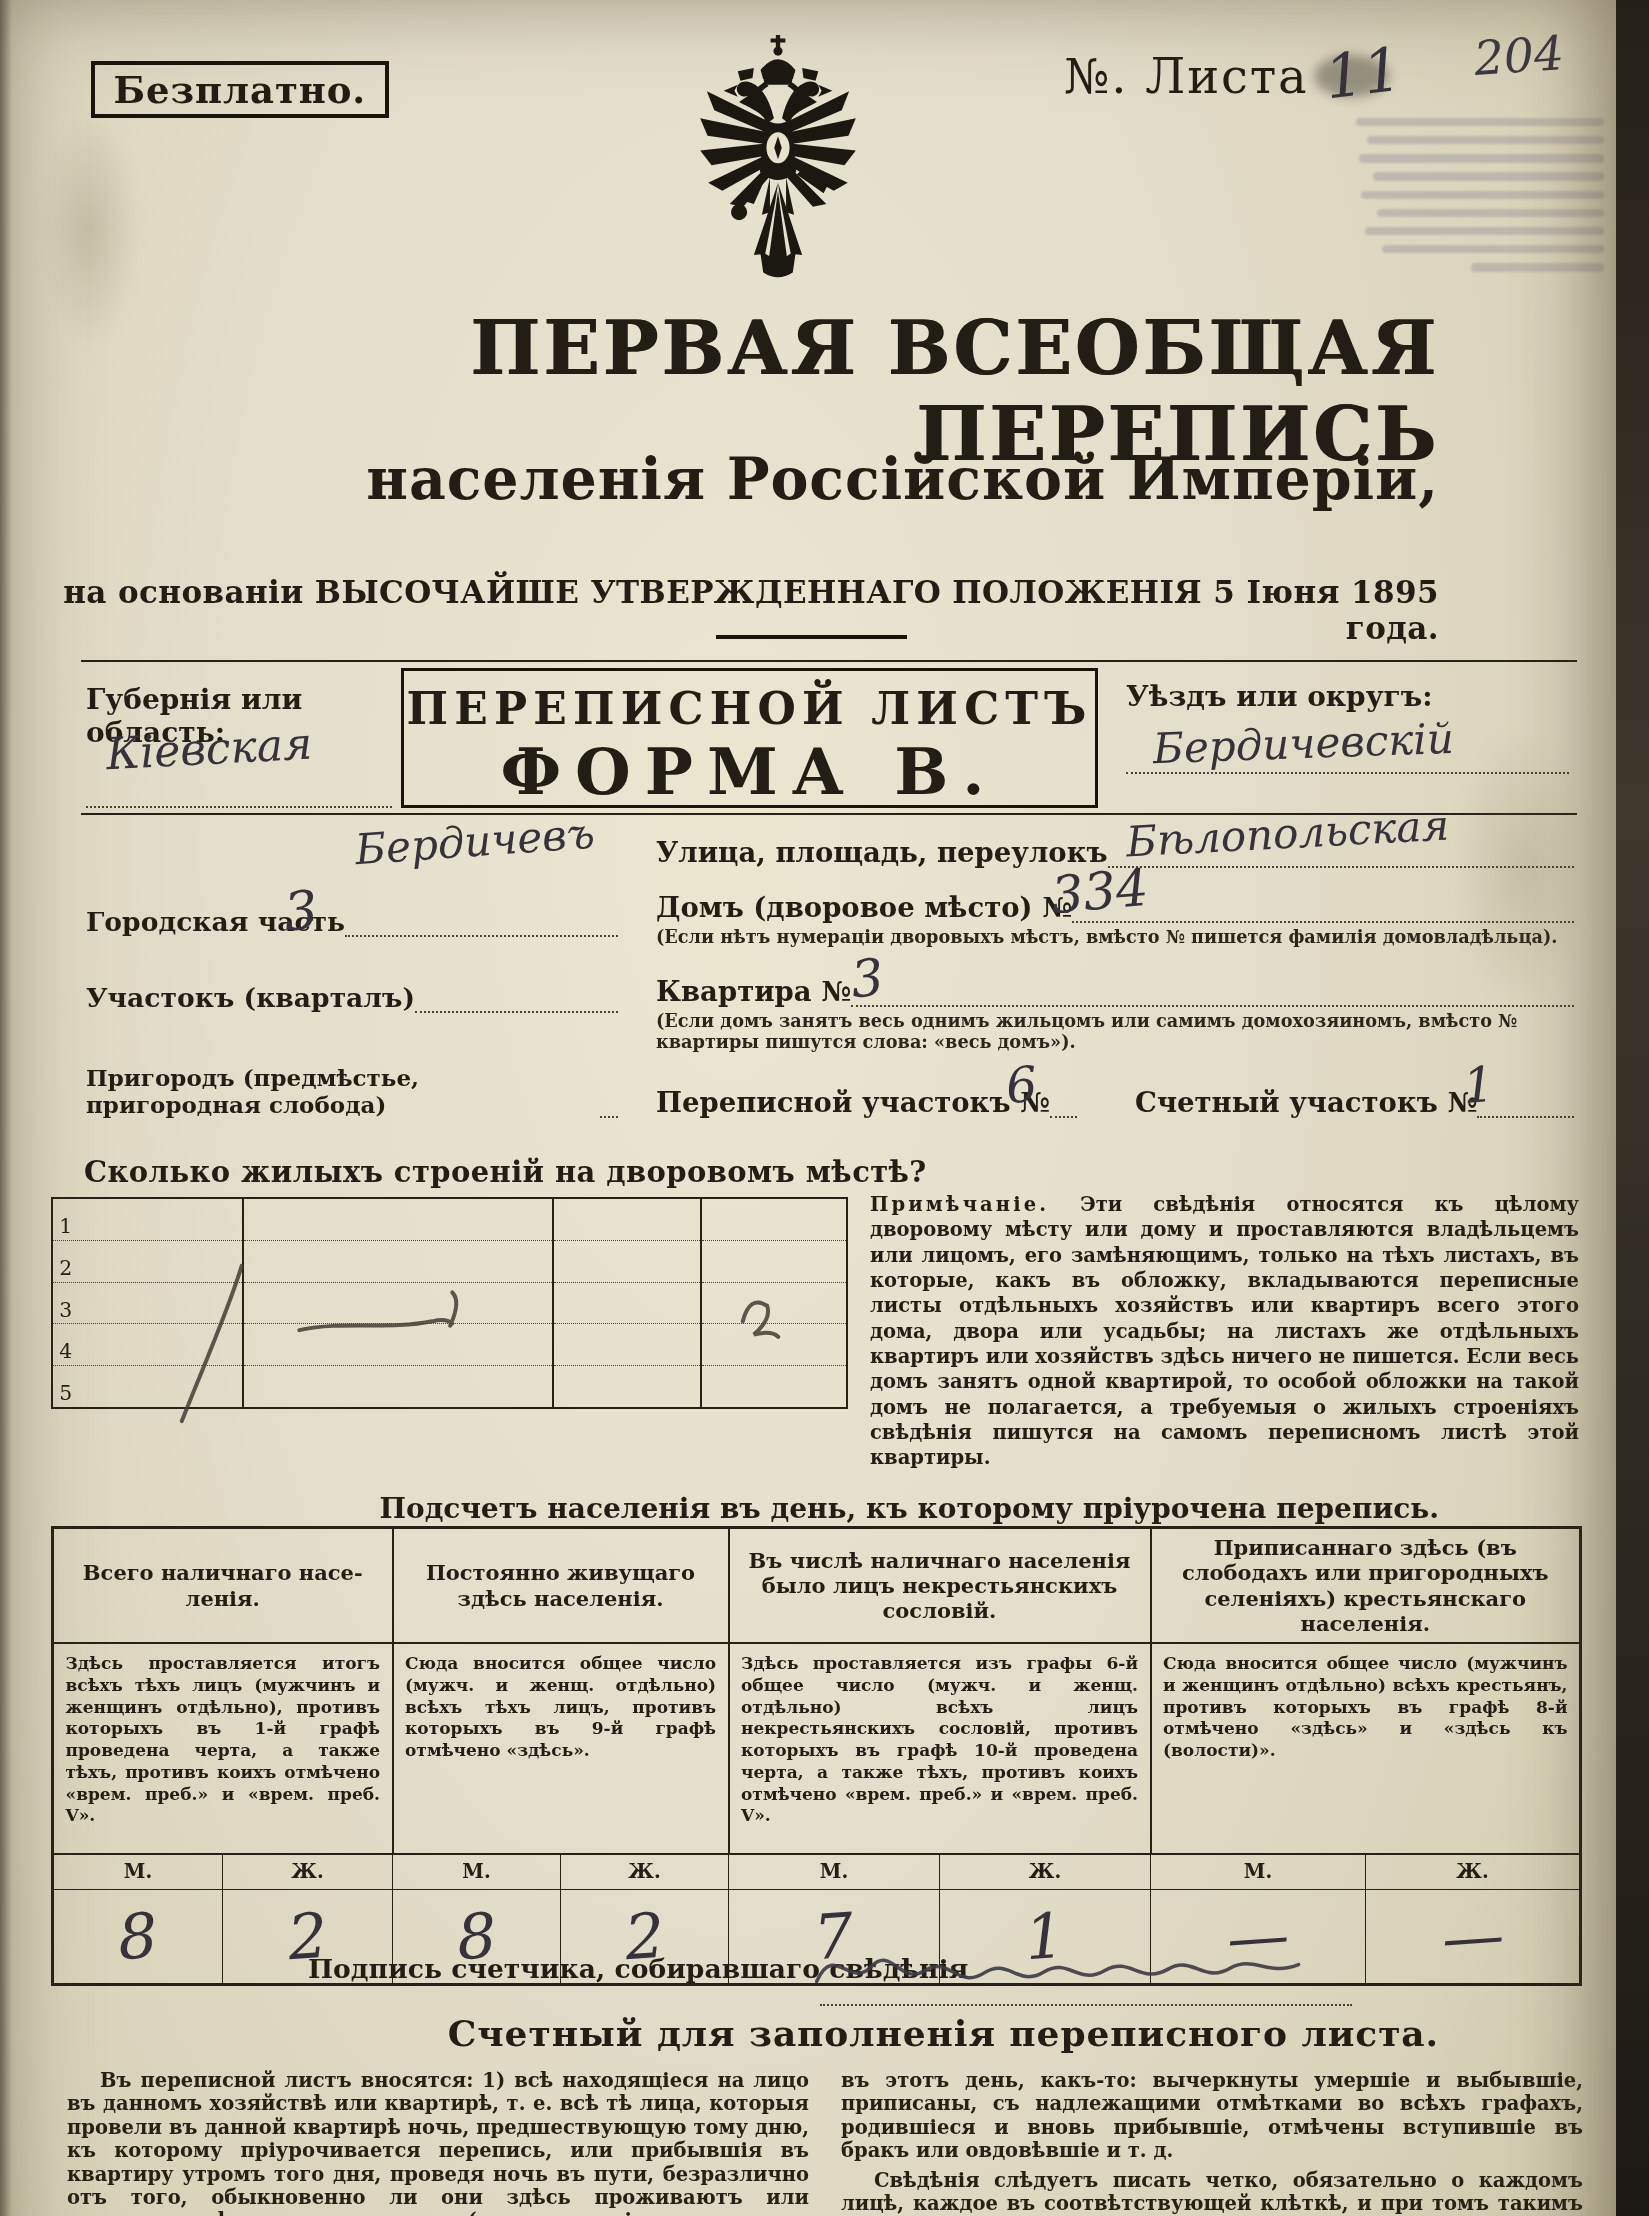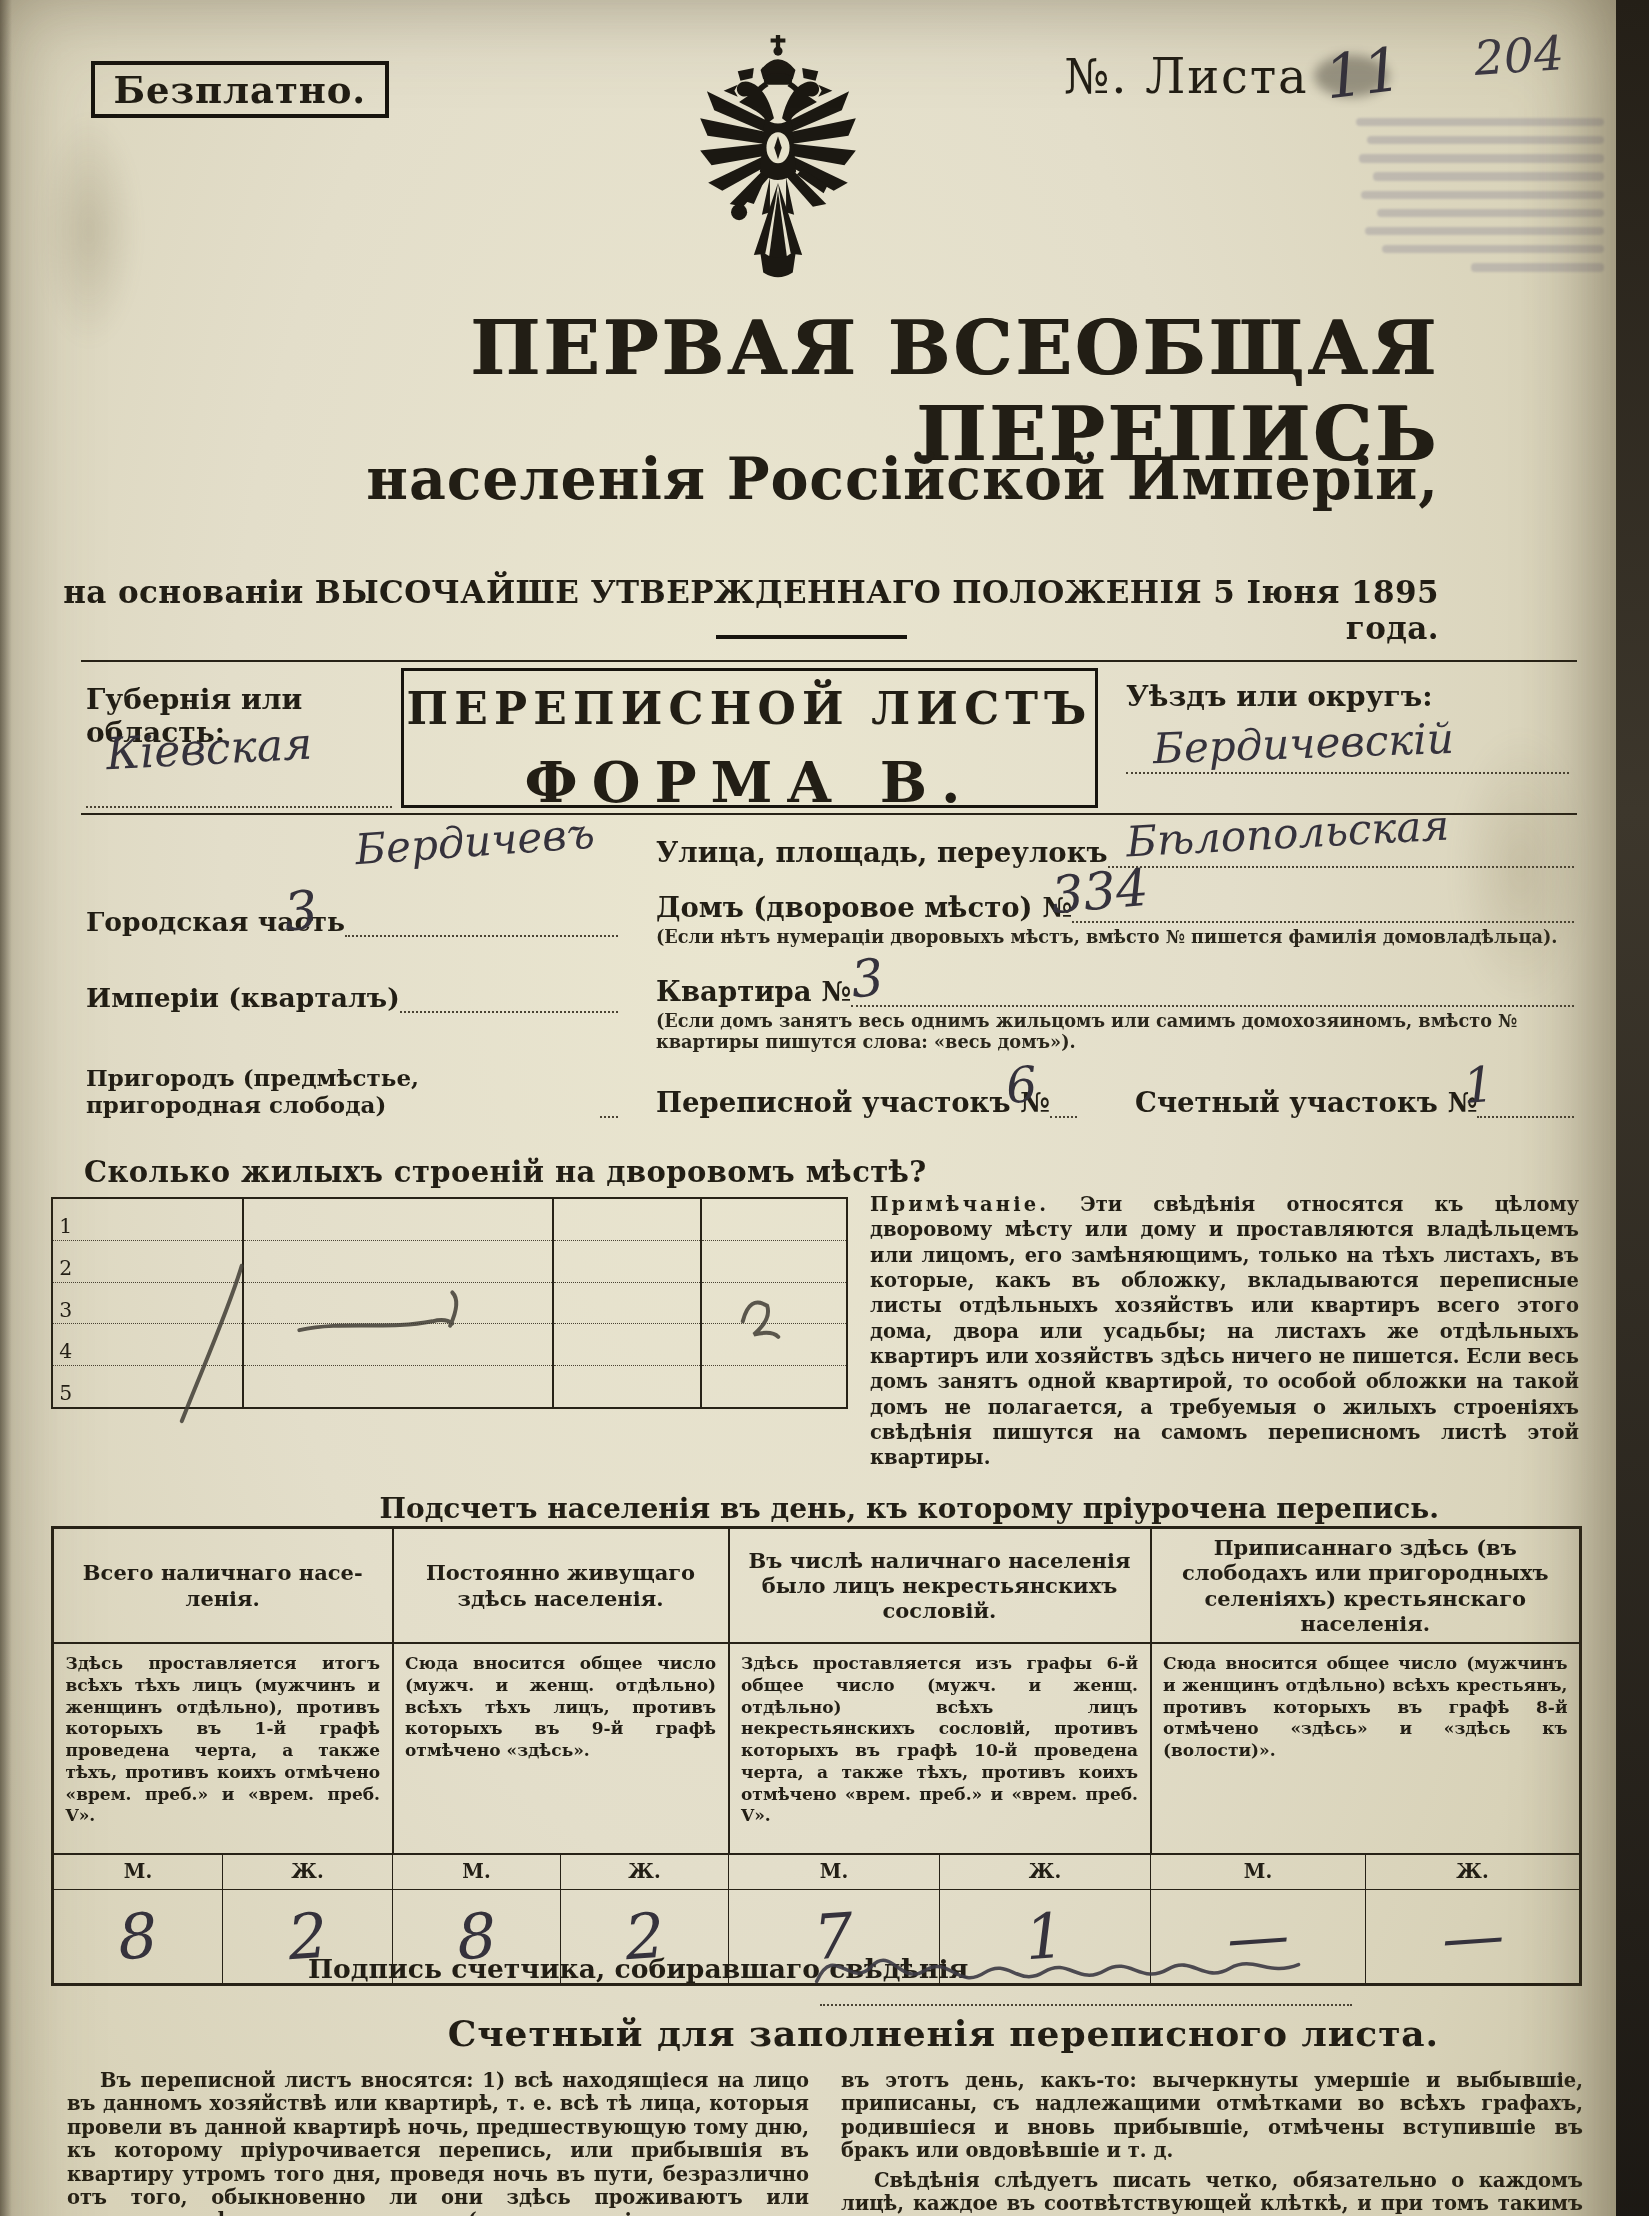--- a/index.html
+++ b/index.html
@@ -42,21 +42,21 @@
   .main-title{top:305px;font-size:74px;font-weight:bold;letter-spacing:3.1px;text-shadow:1.1px 0 0 currentColor}
   .subtitle{top:445px;font-size:57px;font-weight:bold;letter-spacing:0.9px}
   .basis{top:574px;font-size:31px;font-weight:bold;letter-spacing:0.4px}
   .basis-bar{left:716px;top:635px;width:191px;height:3.5px;background:#17140e}
   .hrule{left:81px;width:1496px;height:2.2px;background:#272217}
   
   .gub{left:86px;top:683px;width:310px}
   .gub .lab,.uez .lab{font-size:28px;font-weight:bold}
   .formbox{left:401px;top:668px;width:697px;height:140px;border:3.5px solid #17140e;text-align:center;box-sizing:border-box;padding-top:12.4px}
   .formbox .l1{font-size:44px;font-weight:bold;letter-spacing:6.2px}
-  .formbox .l2{font-size:56px;font-weight:bold;letter-spacing:14px;margin-top:15px}
+  .formbox .l2{font-size:64px;font-weight:bold;letter-spacing:14px;margin-top:0}
   .uez{left:1126px;top:680px;width:450px}
   
   .bq-title{left:84px;top:1155px;font-size:29px;font-weight:bold;letter-spacing:0.4px}
   table{border-collapse:collapse}
   .btable{left:51px;top:1197px;width:796px}
   .btable table{width:796px;border:2.7px solid #272217;table-layout:fixed}
   .btable th{border:2.2px solid #272217;font-size:15.5px;font-weight:bold;line-height:1.15;padding:4.4px 3.5px;height:57px;vertical-align:middle}
   .btable td{border-left:2.2px solid #272217;border-right:2.2px solid #272217;border-bottom:1.8px dotted #4a4334;height:39px;font-size:20.4px;vertical-align:bottom;padding:0 0 1.8px 6.2px}
   .btable tr:last-child td{border-bottom:none}
   .btmarks{left:51px;top:1197px;width:796px;height:273px;pointer-events:none}
@@ -184,21 +184,21 @@
 
   <div class="abs hand" style="left:355px;top:817px;font-size:42px;transform:rotate(-4deg)">Бердичевъ</div>
 
   <div class="abs frow" style="left:86px;top:906px;width:532px;font-size:26.6px">
     <span class="b">Городская часть</span>
     <span class="leader"></span>
   </div>
   <div class="abs hand" style="left:284px;top:880px;font-size:53px;transform:rotate(-6deg)">3</div>
 
   <div class="abs frow" style="left:86px;top:982px;width:532px;font-size:26.6px">
-    <span class="b">Имперіи (кварталъ)</span>
+    <span class="b">Участокъ (кварталъ)</span>
     <span class="leader"></span>
   </div>
 
   <div class="abs frow" style="left:86px;top:1064px;width:532px;font-size:23px">
     <span class="b">Пригородъ (предмѣстье, пригородная слобода)</span>
     <span class="leader"></span>
   </div>
 
   <div class="abs frow" style="left:656px;top:836px;width:918px;font-size:27.5px">
     <span class="b">Улица, площадь, переулокъ</span>

